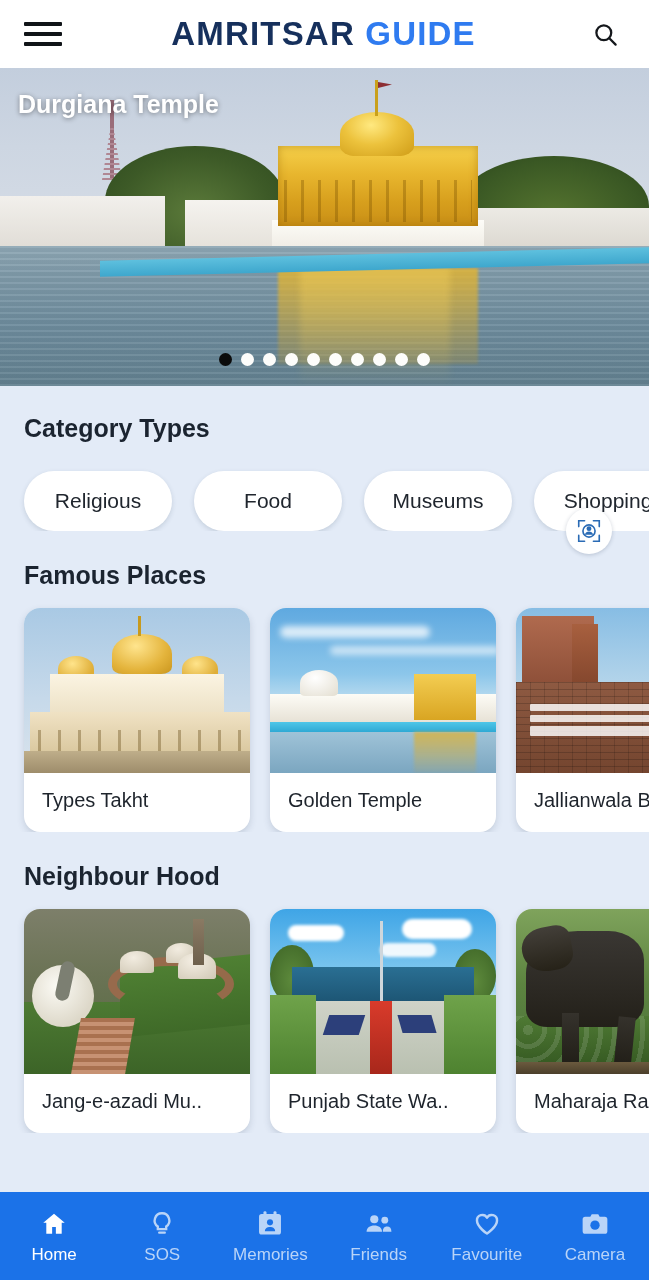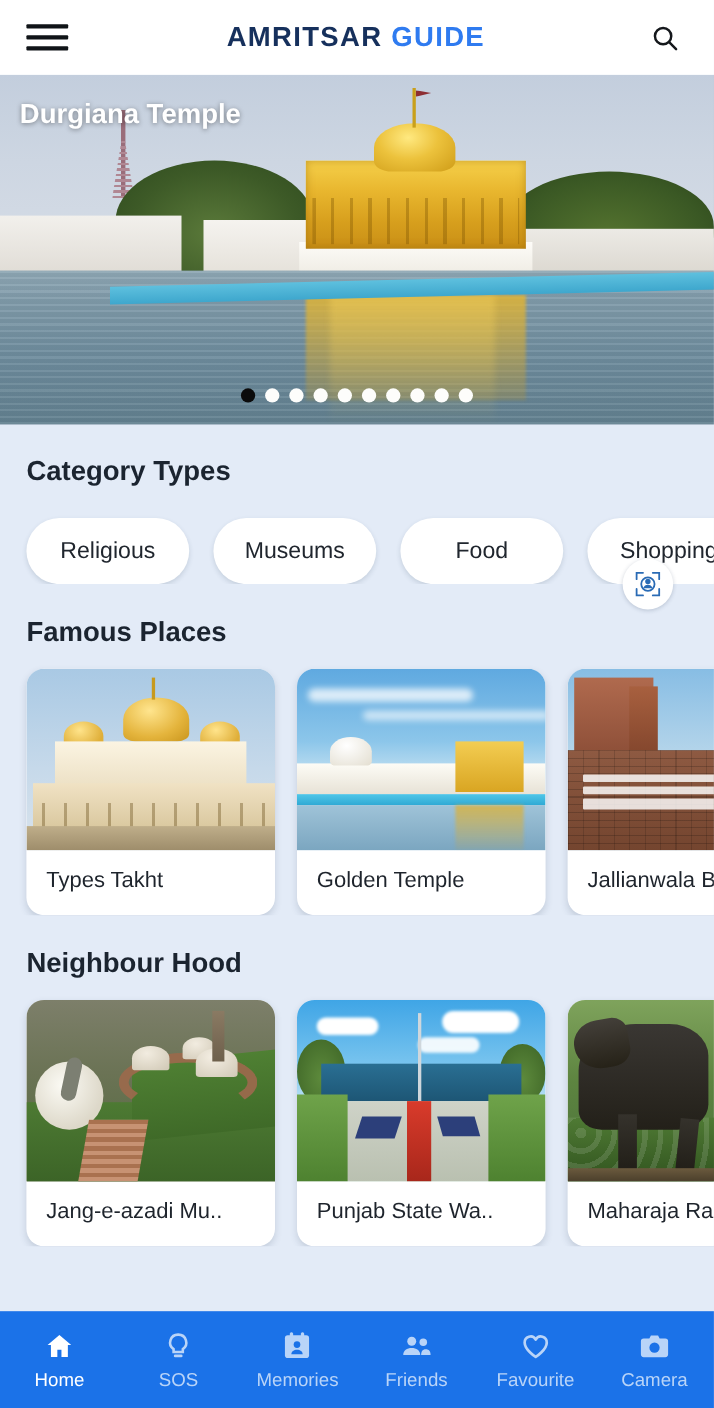--- a/index.html
+++ b/index.html
@@ -36,21 +36,21 @@
     display: flex; flex-direction: column;
     justify-content: space-between;
     padding: 3px 0;
     cursor: pointer;
   }
   .hamburger span {
     display: block; height: 4px; width: 38px;
     background: #101418; border-radius: 1px;
   }
   .brand {
-    font-size: 25px;
+    font-size: 33px;
     font-weight: bold;
     letter-spacing: 1.2px;
     white-space: nowrap;
     text-align: right;
   }
   .brand .b1 { color: #16305c; }
   .brand .b2 { color: #2f7bf0; }
   .search-btn {
     width: 40px; height: 40px;
     display: flex; align-items: center; justify-content: center;
@@ -478,24 +478,24 @@
         <span class="dot"></span>
       </div>
   </div>
 
   <div class="sec-title sec-cat">Category Types</div>
   <div class="chips" id="category-chips">
       <div class="chip">
         <span>Religious</span>
       </div>
       <div class="chip">
+        <span>Food</span>
+      </div>
+      <div class="chip">
         <span>Museums</span>
-      </div>
-      <div class="chip">
-        <span>Food</span>
       </div>
       <div class="chip">
         <span>Shopping</span>
       </div>
     </div>
   <div class="float-icon">
     <svg width="28" height="28" viewBox="0 0 24 24" fill="none" stroke="#2a6bb5" stroke-width="1.4">
       <circle cx="12" cy="10" r="2.1" fill="#2a6bb5" stroke="none"></circle>
       <path d="M8.4 15.2c.5-1.8 2-2.7 3.6-2.7s3.1.9 3.6 2.7z" fill="#2a6bb5" stroke="none"></path>
       <circle cx="12" cy="12" r="5.2"></circle>

